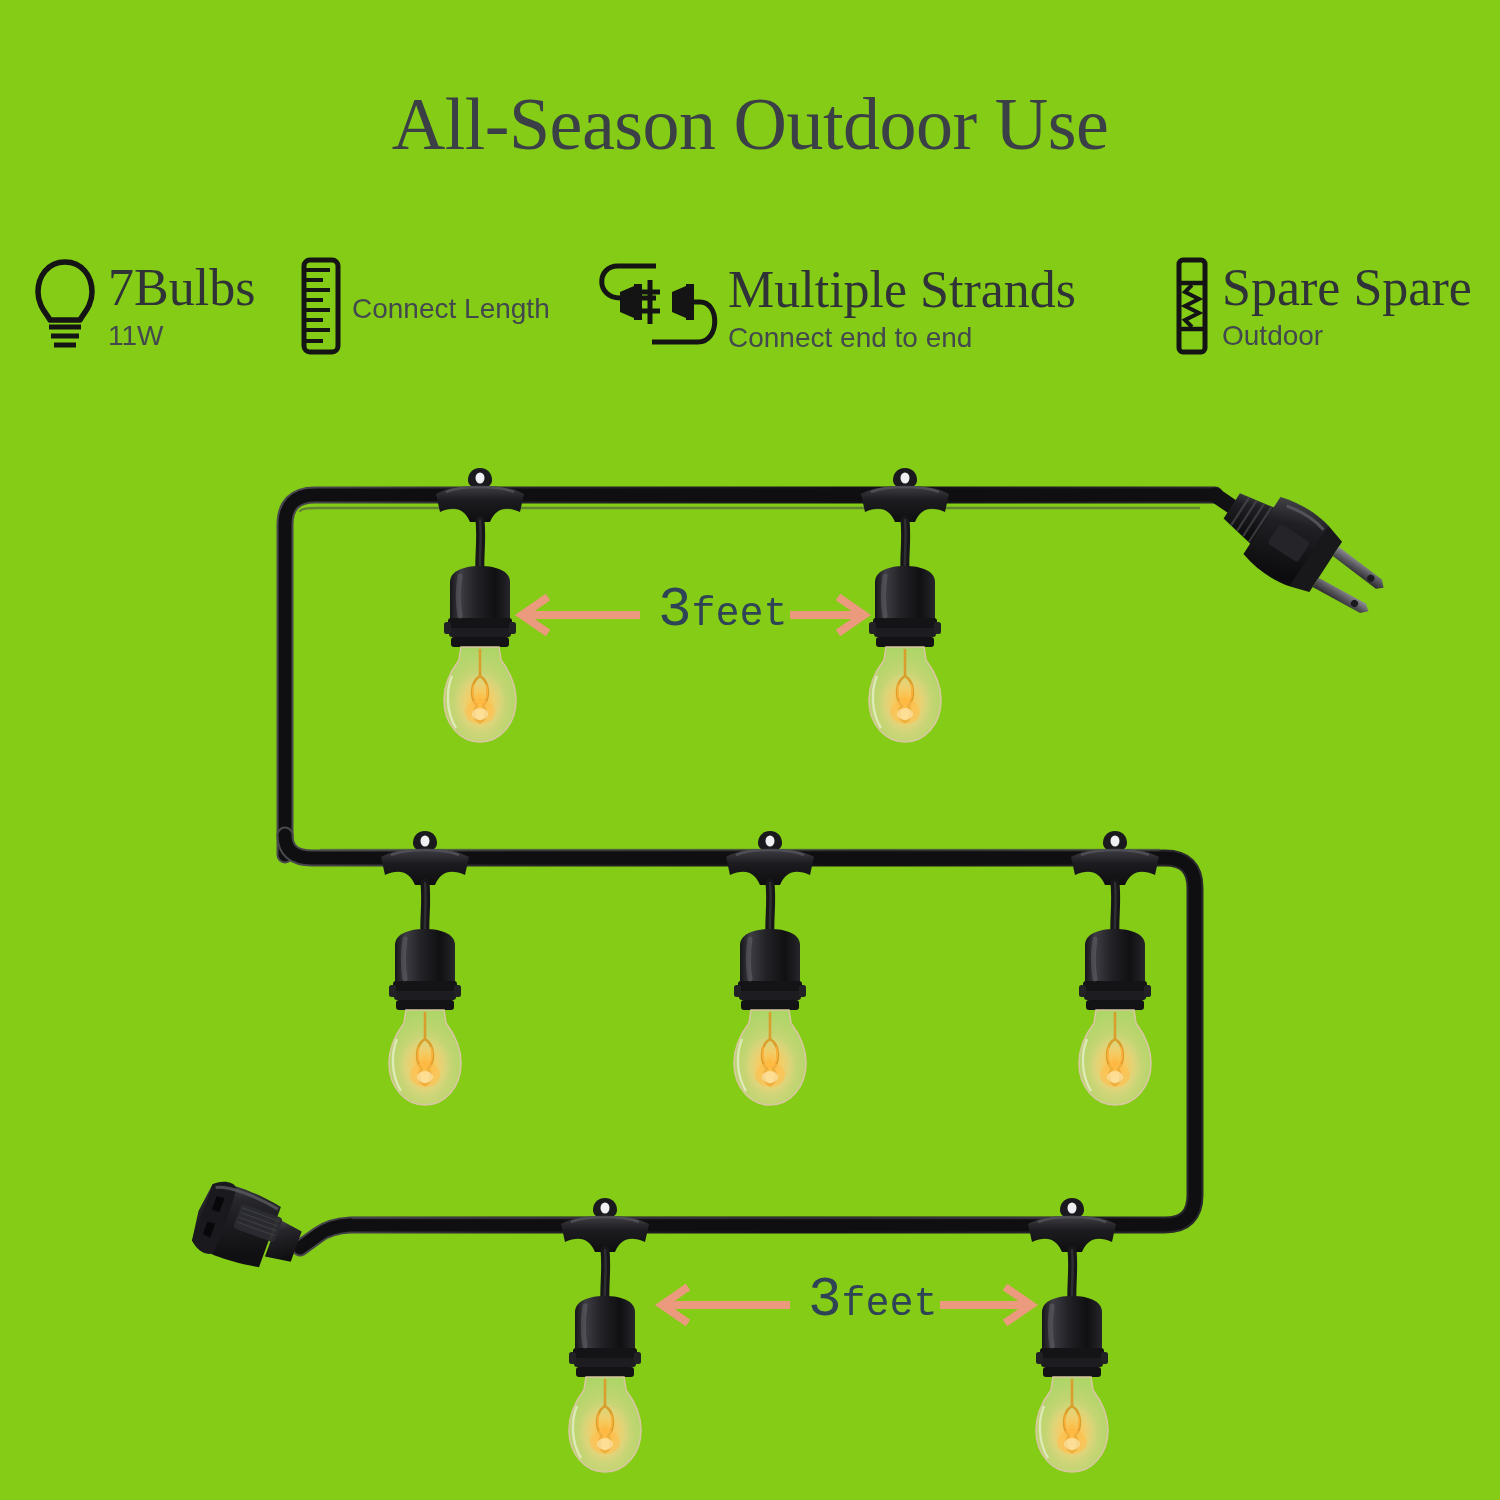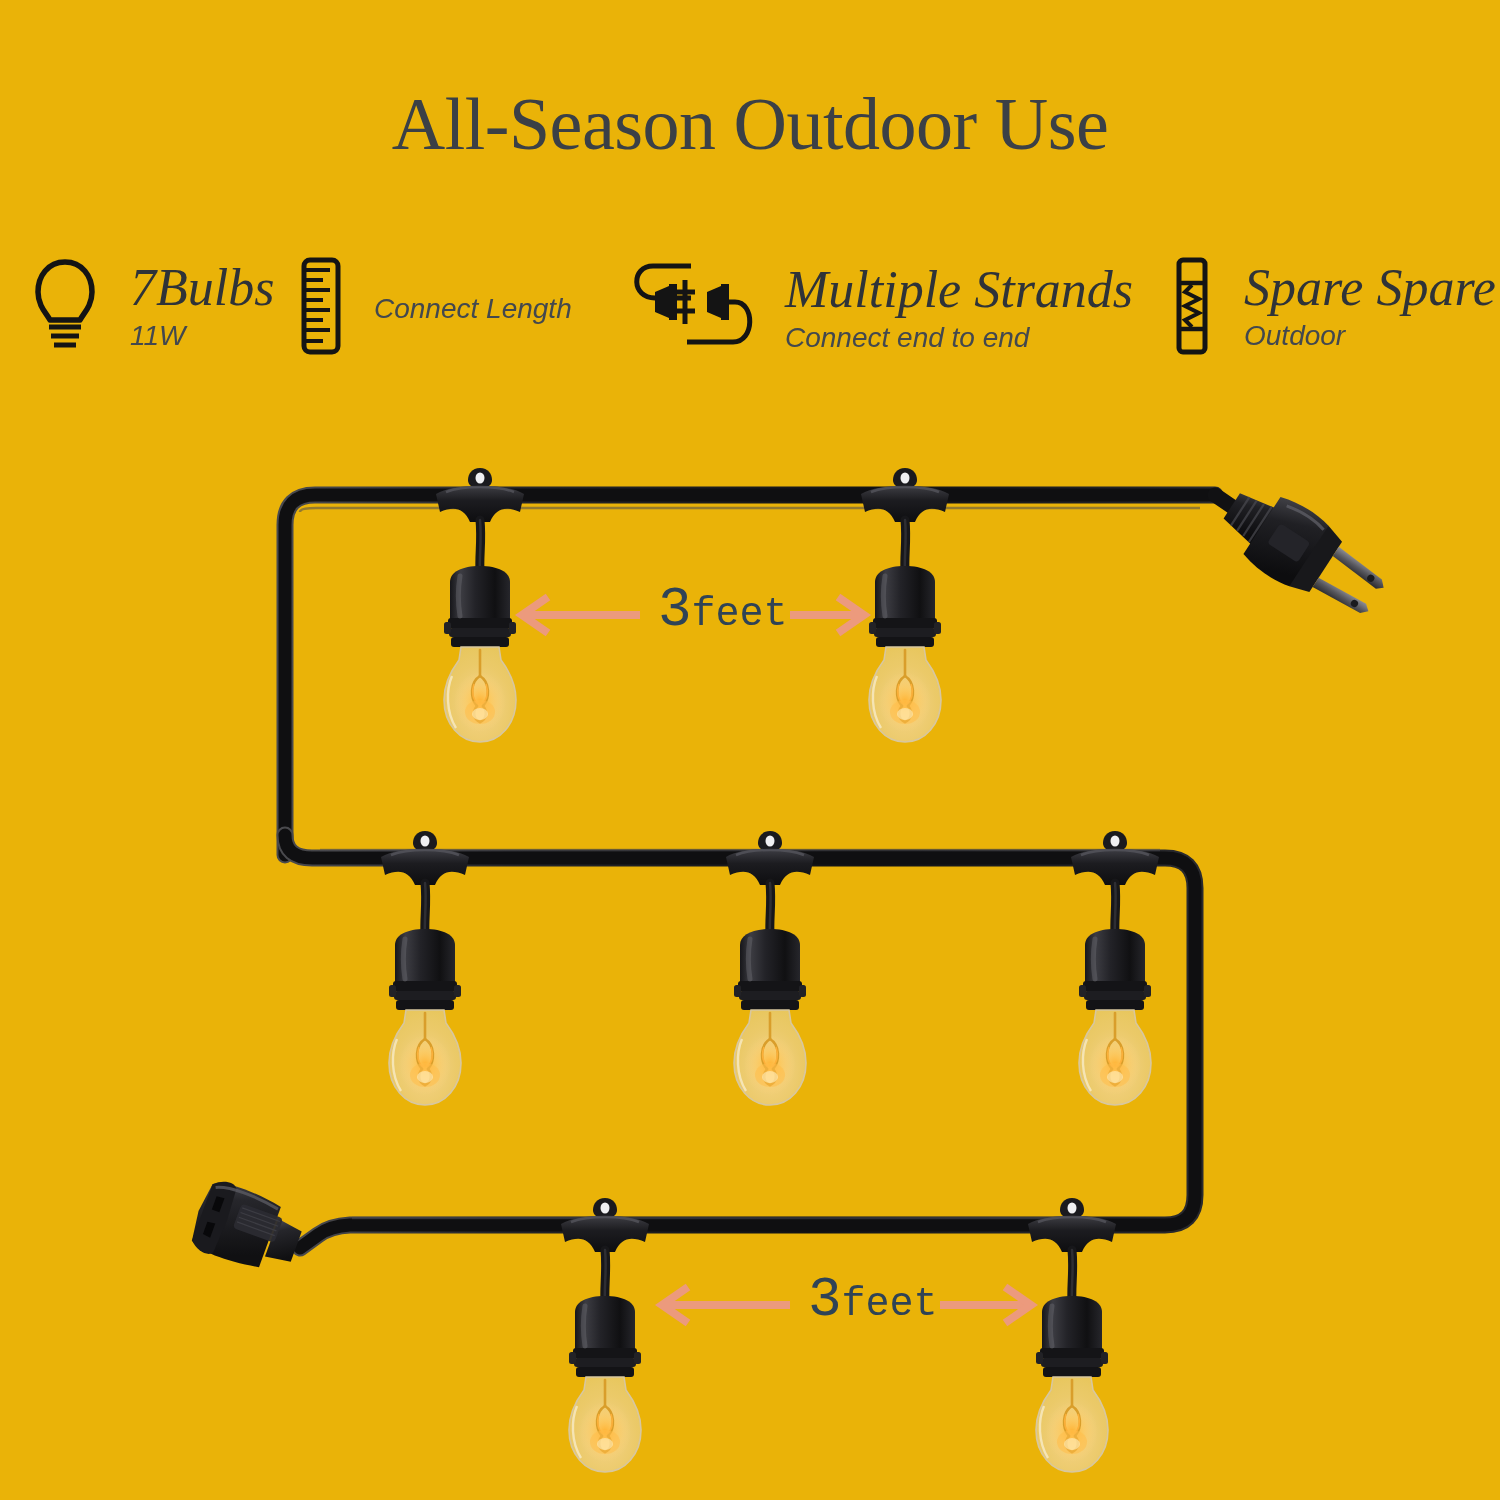--- a/index.html
+++ b/index.html
@@ -11,21 +11,21 @@
     height: 1500px;
     background: #f0f0f2;
     font-family: "Liberation Sans", sans-serif;
     overflow: hidden;
     position: relative;
   }
   #page {
     position: relative;
     width: 1500px;
     height: 1500px;
-    background: #eab308;
+    background: #84cc16;
   }
 
   
   .title {
     position: absolute;
     top: 82px;
     left: 0;
     width: 1500px;
     text-align: center;
     font-family: "Liberation Serif", serif;
@@ -40,22 +40,21 @@
   .features {
     position: absolute;
     top: 248px;
     left: 30px;
     width: 1440px;
     height: 130px;
   }
   .feature {
     position: absolute;
     display: flex;
-    gap: 30px;
-    font-style: italic;
+    gap: 8px;
   }
   .feature-icon {
     flex: 0 0 auto;
     display: block;
   }
   .feature-text {
     display: flex;
     flex-direction: column;
     justify-content: center;
   }
@@ -70,21 +69,21 @@
     font-family: "Liberation Sans", sans-serif;
     font-size: 28px;
     line-height: 1.12;
     color: #43484e;
     white-space: nowrap;
     margin-top: 6px;
   }
 
   #feature-0 { left: 0px;    top: 8px; }
   #feature-1 { left: 268px;  top: 8px; }
-  #feature-2 { left: 595px;  top: 8px; }
+  #feature-2 { left: 560px;  top: 8px; }
   #feature-3 { left: 1140px; top: 8px; }
 
   
   #diagram {
     position: absolute;
     left: 0;
     top: 0;
     width: 1500px;
     height: 1500px;
   }

